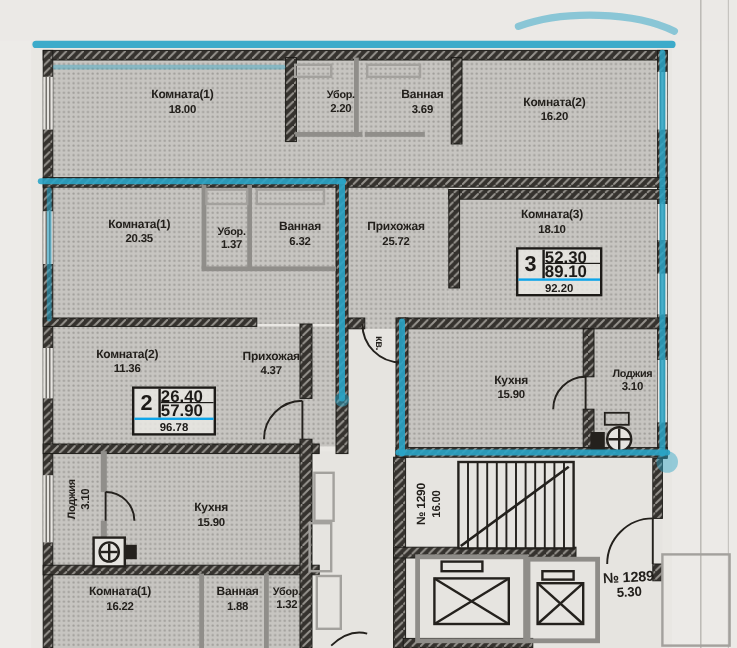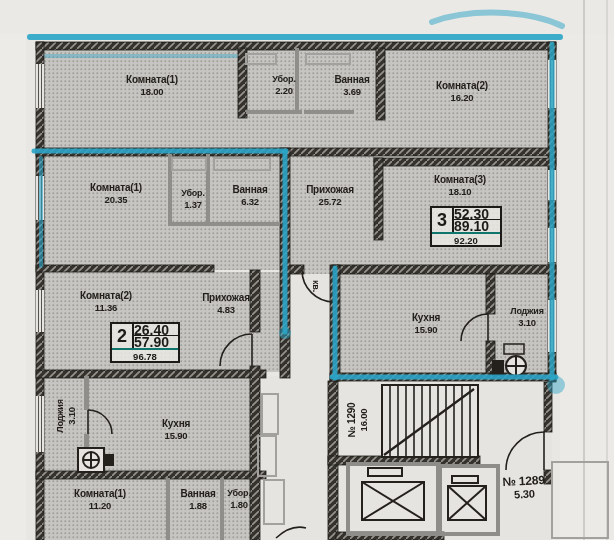--- a/index.html
+++ b/index.html
@@ -23,21 +23,21 @@
   .stamp {
     position:absolute; display:grid; grid-template-columns:22px 1fr;
     grid-template-rows:12px 12px 13px;
     background:rgba(233,231,227,0.85); border:2px solid #1d1b18;
     color:#1d1b18; font-weight:bold;
   }
   .stamp .num { grid-row:1 / span 2; display:flex; align-items:center; justify-content:center;
     font-size:18px; border-right:2px solid #1d1b18; }
   .stamp .v1 { border-bottom:1.5px solid #1d1b18; }
   .stamp .v1, .stamp .v2 { font-size:14px; line-height:12px; }
-  .stamp .tot { grid-column:1 / span 2; border-top:2px solid #0f766e;
+  .stamp .tot { grid-column:1 / span 2; border-top:2px solid #0ea5e9;
     font-size:9.5px; line-height:13px; text-align:center; }
   #watermark {
     position:absolute; left:120px; top:218px; font-size:84px; font-weight:bold;
     color:rgba(252,252,250,0.15); letter-spacing:8px; pointer-events:none;
   }
 </style>
 </head>
 <body>
 
 <div id="stage">
@@ -263,21 +263,21 @@
 <div class="lbl" style="left:250px;top:184px">
   <span>Ванная</span>
   <span class="area">6.32</span>
 </div>
 <div class="lbl" style="left:106px;top:290px">
   <span>Комната(2)</span>
   <span class="area">11.36</span>
 </div>
 <div class="lbl" style="left:226px;top:292px">
   <span>Прихожая</span>
-  <span class="area">4.83</span>
+  <span class="area">4.37</span>
 </div>
 <div class="stamp" style="left:110px;top:322px;width:66px">
   <div class="num">2</div>
   <div class="v1">26.40</div>
   <div class="v2">57.90</div>
   <div class="tot">96.78</div>
 </div>
 
 <div class="lbl" style="left:330px;top:184px">
   <span>Прихожая</span>
@@ -305,29 +305,29 @@
 <div class="lbl vert small" style="left:66px;top:416px">
   <span>Лоджия</span>
   <span class="area">3.10</span>
 </div>
 <div class="lbl" style="left:176px;top:418px">
   <span>Кухня</span>
   <span class="area">15.90</span>
 </div>
 <div class="lbl" style="left:100px;top:488px">
   <span>Комната(1)</span>
-  <span class="area">11.20</span>
+  <span class="area">16.22</span>
 </div>
 <div class="lbl" style="left:198px;top:488px">
   <span>Ванная</span>
   <span class="area">1.88</span>
 </div>
 <div class="lbl small" style="left:239px;top:488px">
   <span>Убор.</span>
-  <span class="area">1.80</span>
+  <span class="area">1.32</span>
 </div>
 
 <div class="lbl vert" style="left:358px;top:420px">
   <span>№ 1290</span>
   <span class="area">16.00</span>
 </div>
 <div class="lbl tilt" style="left:524px;top:474px">
   <span>№ 1289</span>
   <span class="area">5.30</span>
 </div>

